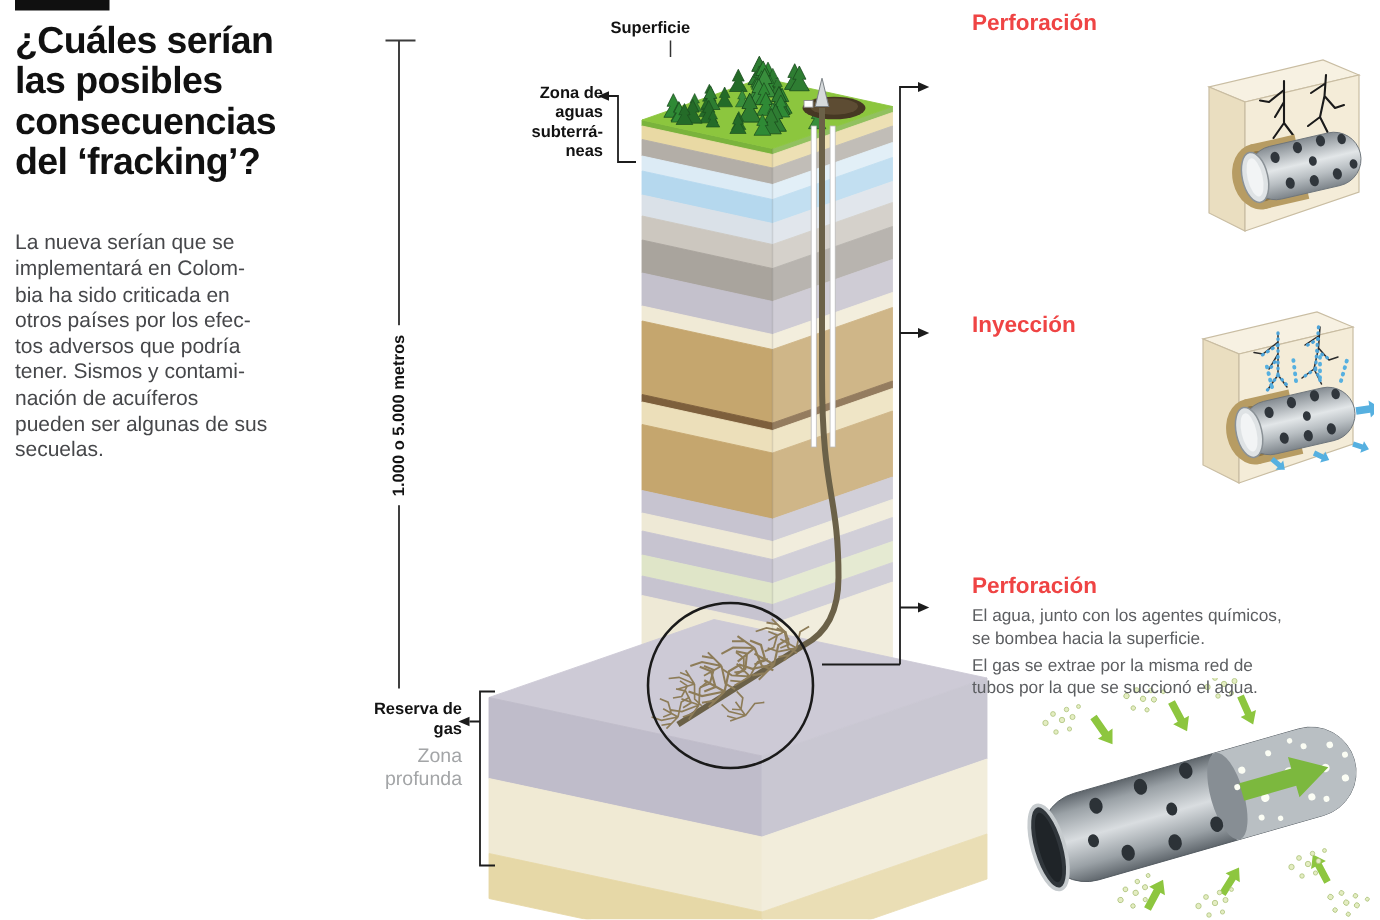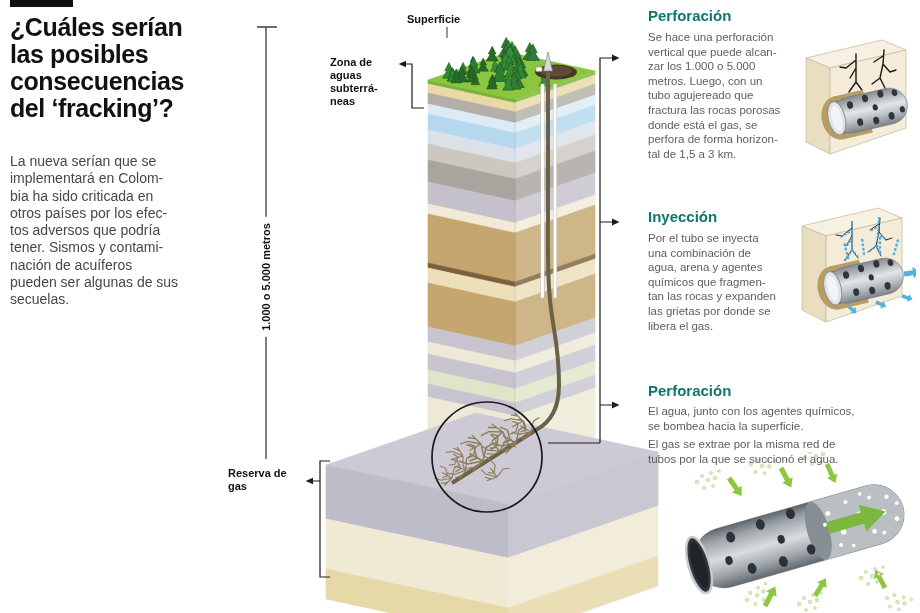--- a/index.html
+++ b/index.html
@@ -4,25 +4,25 @@
 <style>
   html,body{margin:0;padding:0;background:#fff}
   #stage{position:relative;width:920px;height:613px;background:#fff;overflow:hidden;
          font-family:"Liberation Sans",sans-serif;}
   .abs{position:absolute}
   .pre{white-space:pre-line}
   .hdr-bar{left:10px;top:0;width:63px;height:7px;background:#101010}
   .title{left:10px;top:14px;width:225px;font-size:25px;line-height:27px;font-weight:bold;
          color:#111;letter-spacing:-0.4px}
   .intro{left:10px;top:153px;width:185px;font-size:14px;line-height:17.3px;color:#46474a}
-  .step-title{font-size:15px;font-weight:bold;color:#0f766e}
+  .step-title{font-size:15px;font-weight:bold;color:#ef4444}
   .step-body{font-size:11.5px;line-height:14.6px;color:#5c5e61}
   .lbl-b{font-size:11px;line-height:13px;font-weight:bold;color:#121212}
   .lbl-g{font-size:11px;line-height:12.6px;color:#8f9193}
-  .right-align{}
+  .right-align{text-align:right}
   .zona-prof{font-size:13px;line-height:15px;color:#a3a5a7}
   .depth-scale{left:266px;top:277px;transform:translate(-50%,-50%) rotate(-90deg);
                background:#fff;padding:2px 6px;font-size:11px;font-weight:bold;color:#121212;
                white-space:nowrap}
   svg{position:absolute}
 </style>
 </head>
 <body>
 
 <div id="stage">
@@ -363,39 +363,25 @@
 secuelas.</div>
 
   <div class="abs lbl-b" style="left:407px;top:13px">Superficie</div>
   <div class="abs lbl-b pre right-align" style="left:330px;top:56px;width:72px">Zona de
 aguas
 subterrá-
 neas</div>
   <div class="abs depth-scale">1.000 o 5.000 metros</div>
   <div class="abs lbl-b pre right-align" style="left:228px;top:467px;width:80px">Reserva de
 gas</div>
+  <div class="abs zona-prof pre right-align" style="left:228px;top:496px;width:80px">Zona
+profunda</div>
 
   <div class="abs step-title" style="left:648px;top:7px">Perforación</div>
-  <div class="abs step-body pre" style="left:648px;top:30px;width:160px">Se hace una perforación
-vertical que puede alcan-
-zar los 1.000 o 5.000
-metros. Luego, con un
-tubo agujereado que
-fractura las rocas porosas
-donde está el gas, se
-perfora de forma horizon-
-tal de 1,5 a 3 km.</div>
 
   <div class="abs step-title" style="left:648px;top:208px">Inyección</div>
-  <div class="abs step-body pre" style="left:648px;top:231px;width:160px">Por el tubo se inyecta
-una combinación de
-agua, arena y agentes
-químicos que fragmen-
-tan las rocas y expanden
-las grietas por donde se
-libera el gas.</div>
 
   <div class="abs step-title" style="left:648px;top:382px">Perforación</div>
   <div class="abs step-body pre" style="left:648px;top:437px;width:270px">El gas se extrae por la misma red de
 tubos por la que se succionó el agua.</div>
   <div class="abs step-body pre" style="left:648px;top:404px;width:270px">El agua, junto con los agentes químicos,
 se bombea hacia la superficie.</div>
 </div>
 
 </body></html>

